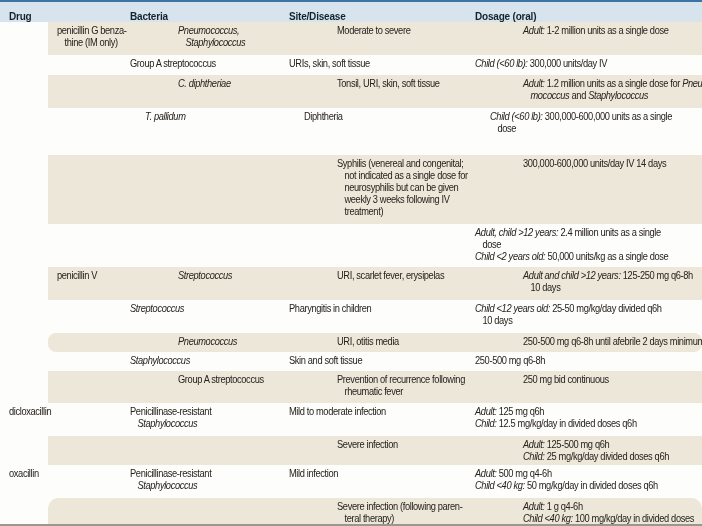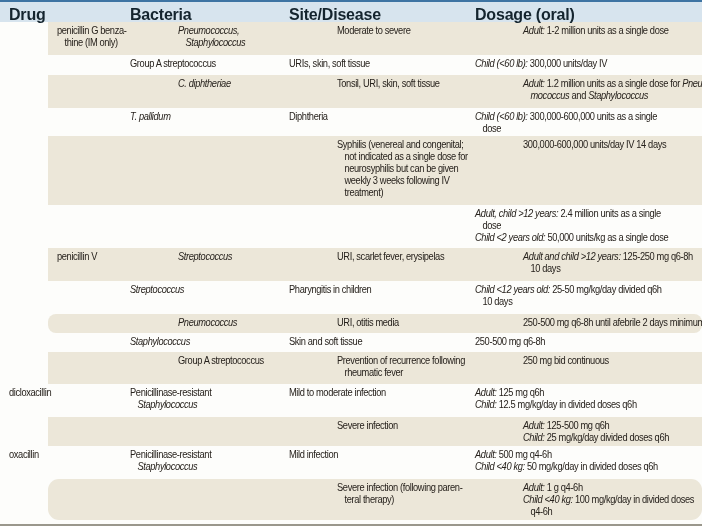--- a/index.html
+++ b/index.html
@@ -21,21 +21,21 @@
   }
 
   .header-row {
     height:20px;
     background-color:var(--header-bg,#d7e4ee);
     background-image:radial-gradient(rgba(255,255,255,.5) 22%, rgba(0,0,0,0) 23%);
     background-size:4px 4px;
   }
   .header-row .cell { padding-top:4px; }
   .th {
-    font-size:16px; font-weight:700; letter-spacing:-0.2px;
+    font-size:10px; font-weight:700; letter-spacing:-0.2px;
     color:var(--header-text,#14242e);
     transform:scaleX(.95); transform-origin:0 50%;
     white-space:nowrap;
   }
 
   .beige {
     background-color:var(--row-beige,#ece7d9);
     background-image:radial-gradient(rgba(255,255,255,.45) 22%, rgba(0,0,0,0) 23%);
     background-size:4px 4px;
     margin-left:48px;
@@ -107,21 +107,21 @@
           <div class="line"><i>C. diphtheriae</i></div>
         </div>
         <div class="cell col-site">
           <div class="line"><span>Tonsil, URI, skin, soft tissue</span></div>
         </div>
         <div class="cell col-dosage">
           <div class="line"><i>Adult:</i><span> 1.2 million units as a single dose for </span><i>Pneu-</i></div>
           <div class="line ind"><i>mococcus</i><span> and </span><i>Staphylococcus</i></div>
         </div>
       </div>
-      <div class="row white" style="height: 28px;">
+      <div class="row white" style="height: 47px; margin-left: 15px;">
         <div class="cell col-drug"></div>
         <div class="cell col-bacteria">
           <div class="line"><i>T. pallidum</i></div>
         </div>
         <div class="cell col-site">
           <div class="line"><span>Diphtheria</span></div>
         </div>
         <div class="cell col-dosage">
           <div class="line"><i>Child (&lt;60 lb):</i><span> 300,000-600,000 units as a single</span></div>
           <div class="line ind"><span>dose</span></div>

